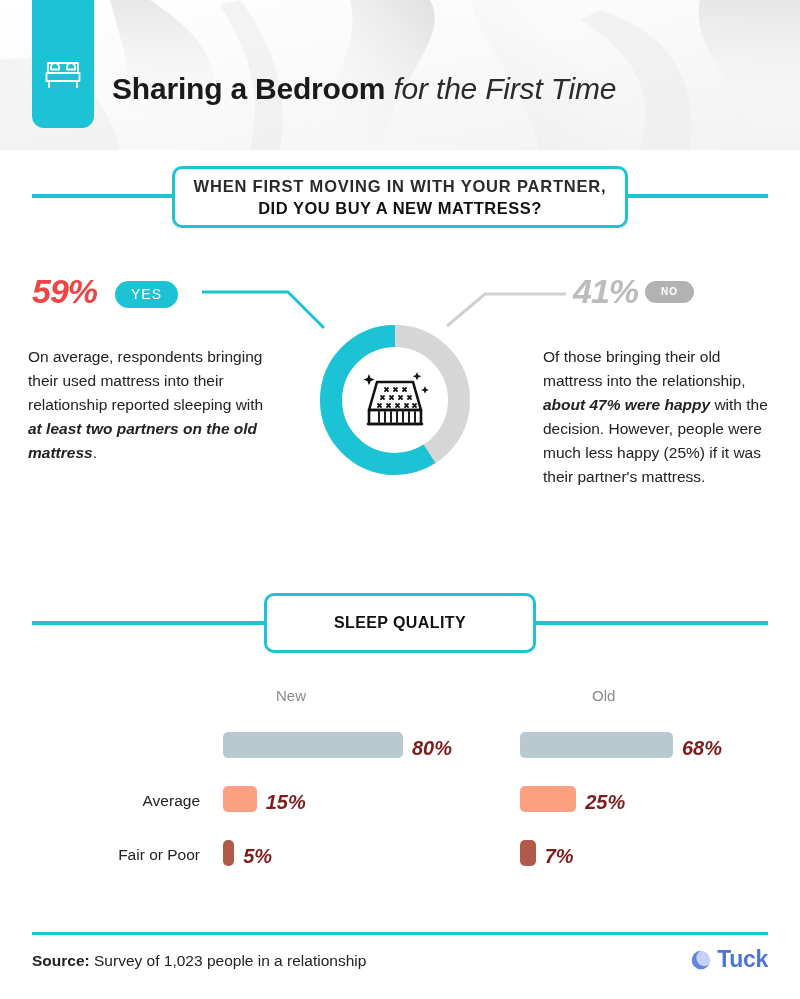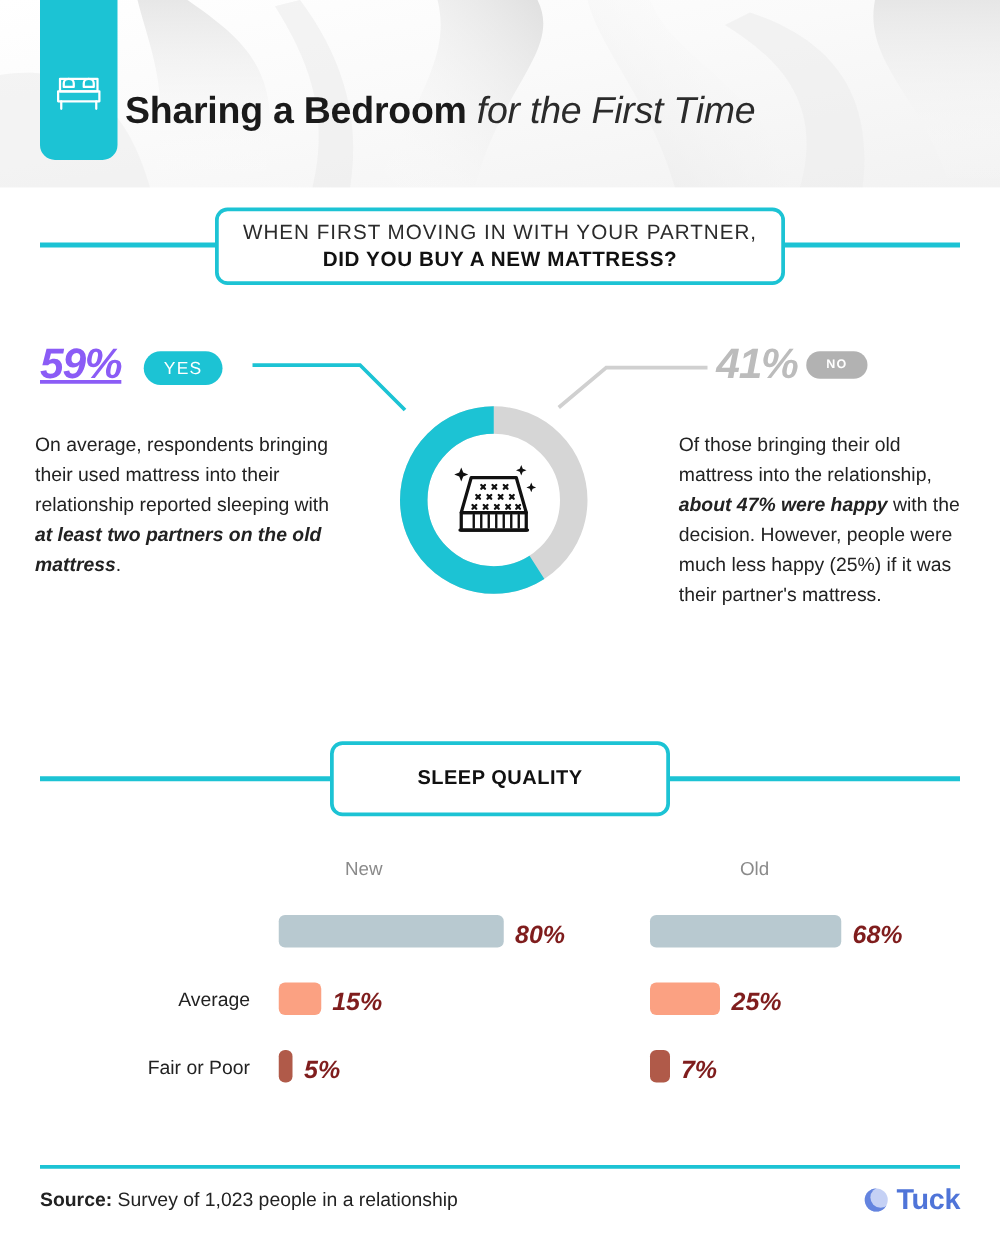--- a/index.html
+++ b/index.html
@@ -35,21 +35,21 @@
     border-bottom-left-radius: 12px;
     border-bottom-right-radius: 12px;
   }
   #bed-icon {
     position: absolute;
     left: 13px; top: 70px;
     width: 36px; height: 32px;
   }
   #header-title {
     position: absolute;
-    left: 100px; top: 72px;
+    left: 112px; top: 72px;
     font-size: 30px;
     color: #1a1a1a;
     white-space: nowrap;
     letter-spacing: -0.2px;
   }
   #header-title .t-bold {
     font-weight: bold;
   }
   #header-title .t-ital {
     font-style: italic;
@@ -71,21 +71,21 @@
     box-sizing: border-box;
     display: flex;
     flex-direction: column;
     align-items: center;
     justify-content: center;
   }
   .callout .line1 {
     font-size: 16.5px;
     letter-spacing: 0.8px;
     color: #2b2b2b;
-    font-weight: 400;
+    font-weight: 700;
   }
   .callout .line2 {
     font-size: 16.5px;
     letter-spacing: 0.5px;
     color: #111;
     font-weight: bold;
     margin-top: 3px;
   }
 
   #q1-box { left: 172px; top: 166px; width: 456px; height: 62px; }
@@ -96,23 +96,22 @@
   #q2-box .line1 { font-size: 16px; letter-spacing: 0.4px; font-weight: bold; color:#111; }
   #q2-box .line2 { font-size: 16px; letter-spacing: 0.4px; font-weight: 400; color:#2b2b2b; }
   #rule-q2-l { left: 32px; top: 621px; width: 234px; }
   #rule-q2-r { left: 534px; top: 621px; width: 234px; }
 
   
   #pct-yes {
     position: absolute;
     left: 32px; top: 272px;
     font-size: 34px; font-weight: bold; font-style: italic;
-    color: #8b5cf6;
+    color: #ef4444;
     letter-spacing: -1px;
-    text-decoration: underline;
   }
   #badge-yes {
     position: absolute;
     left: 115px; top: 281px;
     background: #1cc3d4;
     color: #ffffff;
     font-size: 14px; font-weight: normal;
     letter-spacing: 1px;
     padding: 5px 16px 6px 16px;
     border-radius: 14px;

